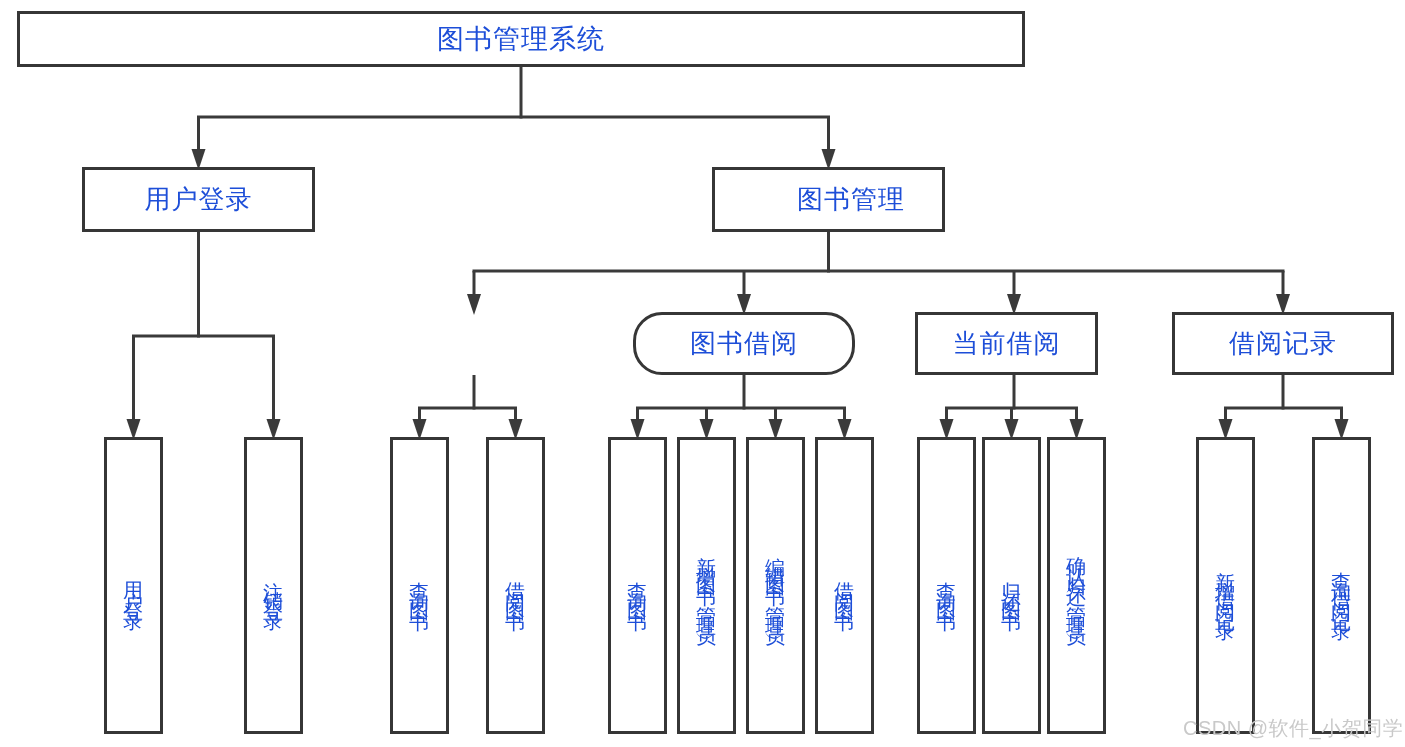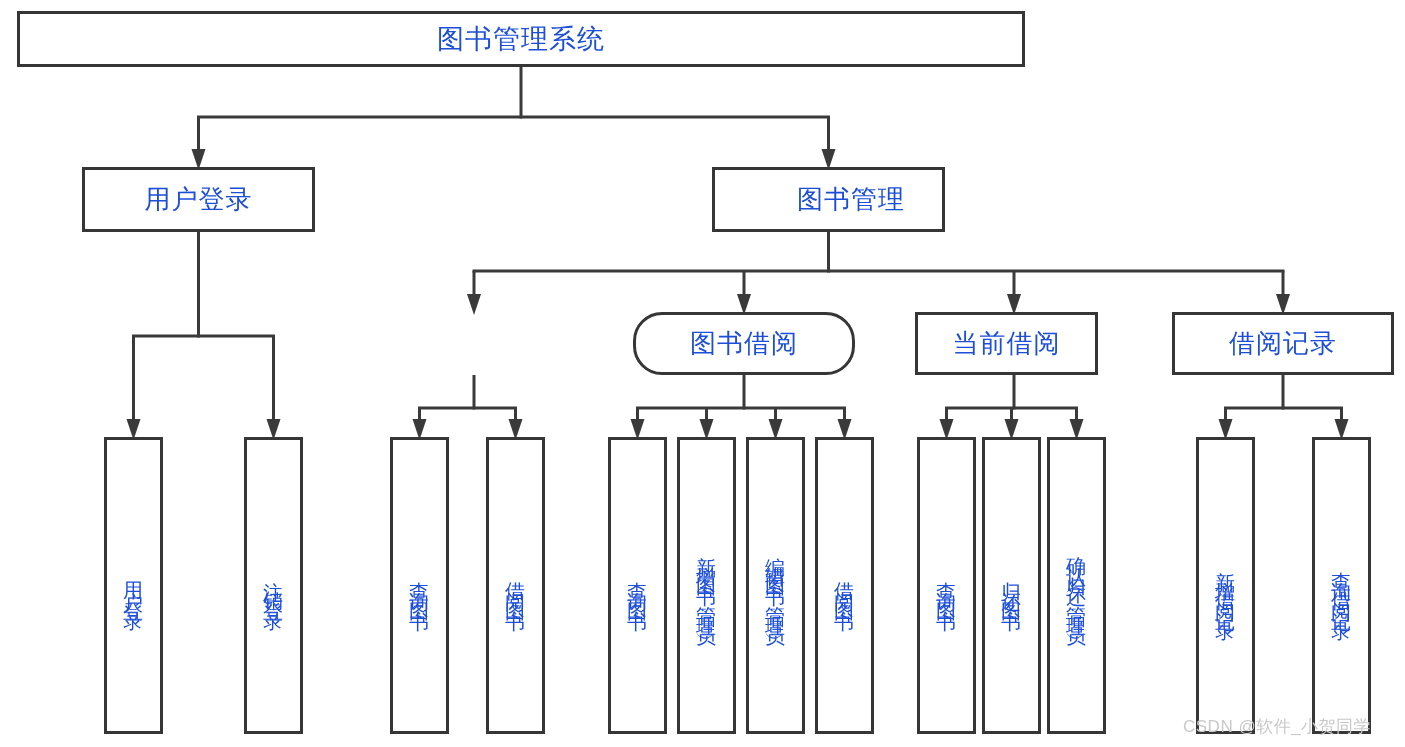--- a/index.html
+++ b/index.html
@@ -15,21 +15,21 @@
   }
   .box-h{font-size:26px;letter-spacing:1px;white-space:nowrap;}
   .box-root{font-size:27px;}
   .box-v{
     writing-mode:vertical-rl;text-orientation:mixed;
     font-size:20px;letter-spacing:10px;line-height:1;
     padding:6px 0;
   }
   .watermark{
     position:absolute;left:1183px;top:715px;z-index:3;
-    font-size:17px;color:#c9c9c9;letter-spacing:0.5px;white-space:nowrap;
+    font-size:20px;color:#c9c9c9;letter-spacing:0.5px;white-space:nowrap;
   }
   
   #n-root{left:17px;top:11px;width:1008px;height:56px;}
   #n-userlogin{left:82px;top:167px;width:233px;height:65px;}
   #n-bookmgmt{left:712px;top:167px;width:233px;height:65px;padding-left:45px;}
   #n-newbook{left:363px;top:312px;width:222px;height:63px;}
   #n-borrowing{left:633px;top:312px;width:222px;height:63px;border-radius:29px;}
   #n-current{left:903px;top:312px;width:183px;height:63px;margin-left:12px;}
   #n-records{left:1172px;top:312px;width:222px;height:63px;}
   .leaf{top:437px;width:59px;height:297px;}

